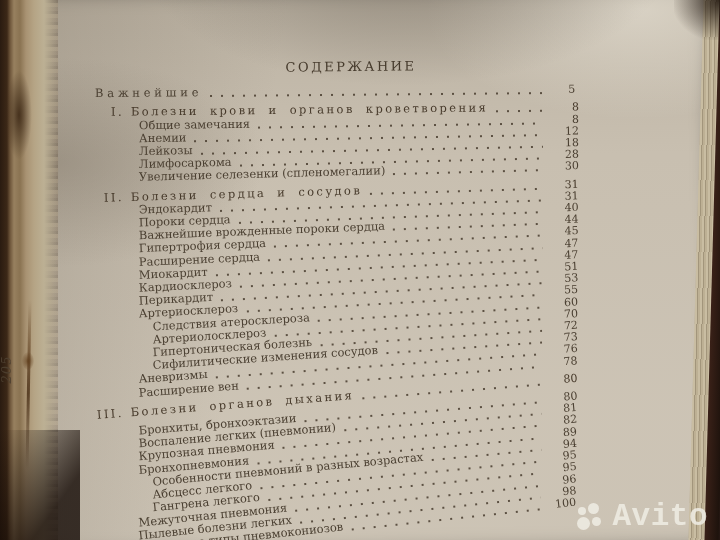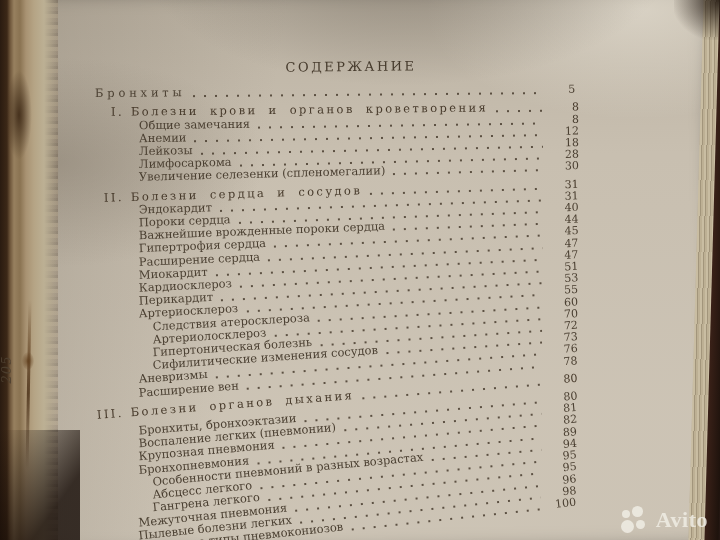--- a/index.html
+++ b/index.html
@@ -101,22 +101,22 @@
     position:absolute;right:12px;bottom:6px;display:flex;align-items:center;gap:7px;
     opacity:.88;pointer-events:none;
   }
   .avito-logo{position:relative;width:28px;height:28px;}
   .avito-logo i{position:absolute;border-radius:50%;background:#efece3;display:block;}
   .avito-logo .c1{width:8px;height:8px;left:1px;top:4px;}
   .avito-logo .c2{width:11px;height:11px;left:11px;top:0px;}
   .avito-logo .c3{width:13px;height:13px;left:0px;top:14px;}
   .avito-logo .c4{width:9px;height:9px;left:15px;top:14px;}
   .watermark-text{
-    font-family:Liberation Serif, serif;font-weight:bold;
-    font-size:22px;color:#efece3;letter-spacing:0.5px;
+    font-family:Liberation Mono, monospace;font-weight:bold;
+    font-size:31px;color:#efece3;letter-spacing:0.5px;
   }
 </style>
 </head>
 <body>
 
 <div class="photo">
 
   <div class="page">
     <div class="page-shade"></div>
   </div>
@@ -130,21 +130,21 @@
   <div class="right-stack"></div>
   <div class="right-dark"></div>
   <div class="corner-tr"></div>
 
   <div class="margin-note">205</div>
 
   <div class="toc">
     <div class="toc-title">СОДЕРЖАНИЕ</div>
     <div id="toc-rows">
         <div class="row lvl0 spaced" style="transform: rotate(-0.5deg);">
-          <span class="lbl">Бронхиты</span>
+          <span class="lbl">Важнейшие</span>
           <span class="dots"></span>
           <span class="pg">5</span>
         </div>
         <div class="row lvl0 section-row" style="transform: rotate(-0.67deg);">
           <span class="numeral">I.</span>
           <span class="lbl">Болезни крови и органов кроветворения</span>
           <span class="dots"></span>
           <span class="pg">8</span>
         </div>
         <div class="row lvl1" style="transform: rotate(-0.84deg);">

